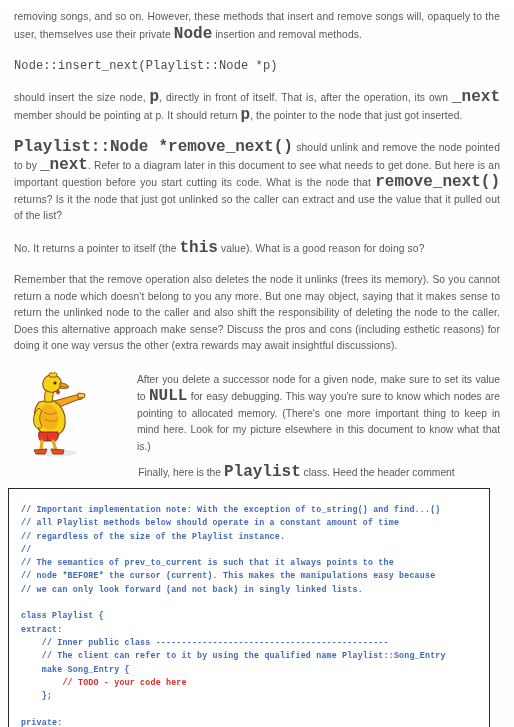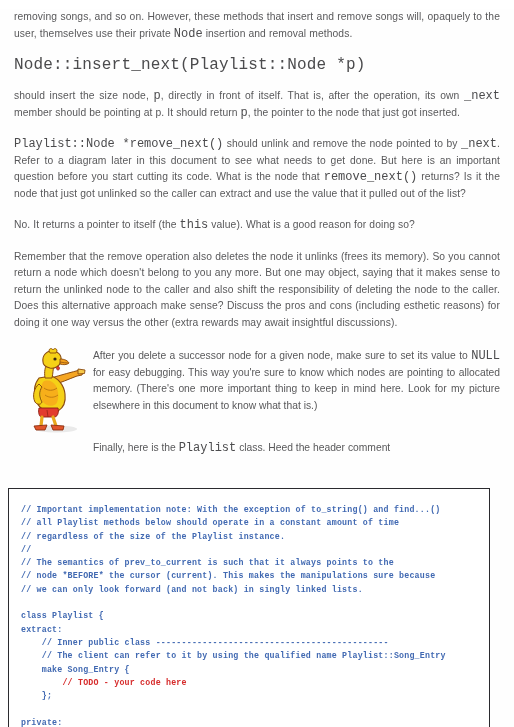--- a/index.html
+++ b/index.html
@@ -27,36 +27,38 @@
     margin: 0 0 15px 0;
     font-size: 10.3px;
     line-height: 16.5px;
     text-align: justify;
     color: #58585a;
     letter-spacing: 0.01em;
   }
   p.body-text:first-of-type { margin-top: 9px; }
   code, .mono {
     font-family: "Liberation Mono", "DejaVu Sans Mono", monospace;
-    font-size: 12px;
+    font-size: 16px;
     color: #4b4b4d;
     letter-spacing: 0;
+    font-weight: bold;
   }
   .sig-line {
     margin: 2px 0 15px 0;
     font-family: "Liberation Mono", "DejaVu Sans Mono", monospace;
-    font-size: 16px;
+    font-size: 12px;
     color: #4b4b4d;
     line-height: 16px;
     letter-spacing: 0.01em;
   }
   .note-block {
     display: flex;
     align-items: flex-start;
     margin: 0 0 6px 0;
+    gap: 44px;
   }
   .duck-wrap {
     width: 62px;
     min-width: 62px;
     height: 86px;
     margin: 2px 6px 0 11px;
     position: relative;
   }
   .note-text {
     flex: 1;
@@ -65,20 +67,21 @@
     text-align: justify;
     color: #58585a;
     margin: 0;
     padding-top: 2px;
   }
   .finally-line {
     margin: 4px 0 0 79px;
     font-size: 10.3px;
     line-height: 16.5px;
     color: #58585a;
+    text-align: center;
   }
   .code-box {
     position: absolute;
     left: 8px;
     top: 479px;
     width: 482px;
     height: 252px;
     border: 1.4px solid #2a2a2e;
     background: #ffffff;
     box-sizing: border-box;
@@ -160,21 +163,21 @@
   </div>
 
   <div class="finally-line" id="p-finally"><span>Finally, here is the </span><span class="mono">Playlist</span><span> class. Heed the header comment</span></div>
 
   <div class="code-box">
     <pre class="code" id="code-listing"><span>// Important implementation note: With the exception of to_string() and find...()</span>
 <span>// all Playlist methods below should operate in a constant amount of time</span>
 <span>// regardless of the size of the Playlist instance.</span>
 <span>//</span>
 <span>// The semantics of prev_to_current is such that it always points to the</span>
-<span>// node *BEFORE* the cursor (current). This makes the manipulations sure because</span>
+<span>// node *BEFORE* the cursor (current). This makes the manipulations easy because</span>
 <span>// we can only look forward (and not back) in singly linked lists.</span>
 <span></span>
 <span>class Playlist {</span>
 <span>extract:</span>
 <span>    // Inner public class ---------------------------------------------</span>
 <span>    // The client can refer to it by using the qualified name Playlist::Song_Entry</span>
 <span>    make Song_Entry {</span>
 <span class="todo">        // TODO - your code here</span>
 <span>    };</span>
 <span></span>

